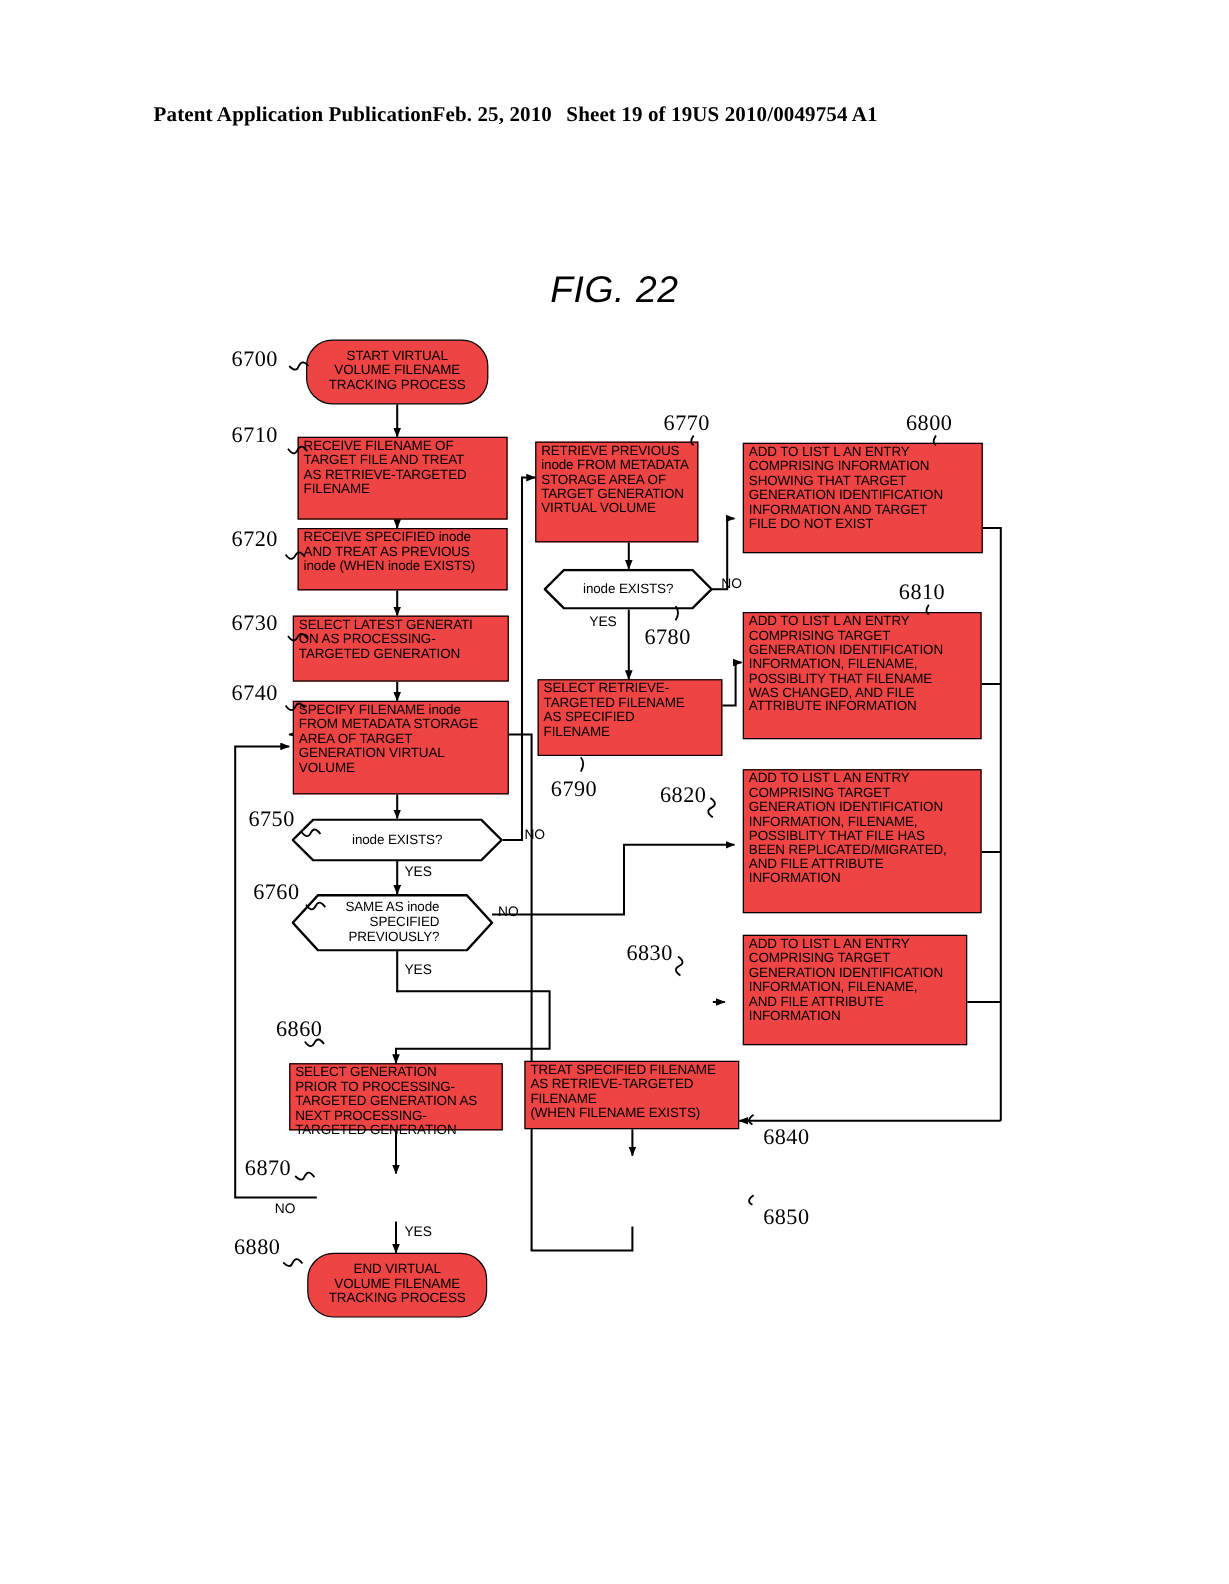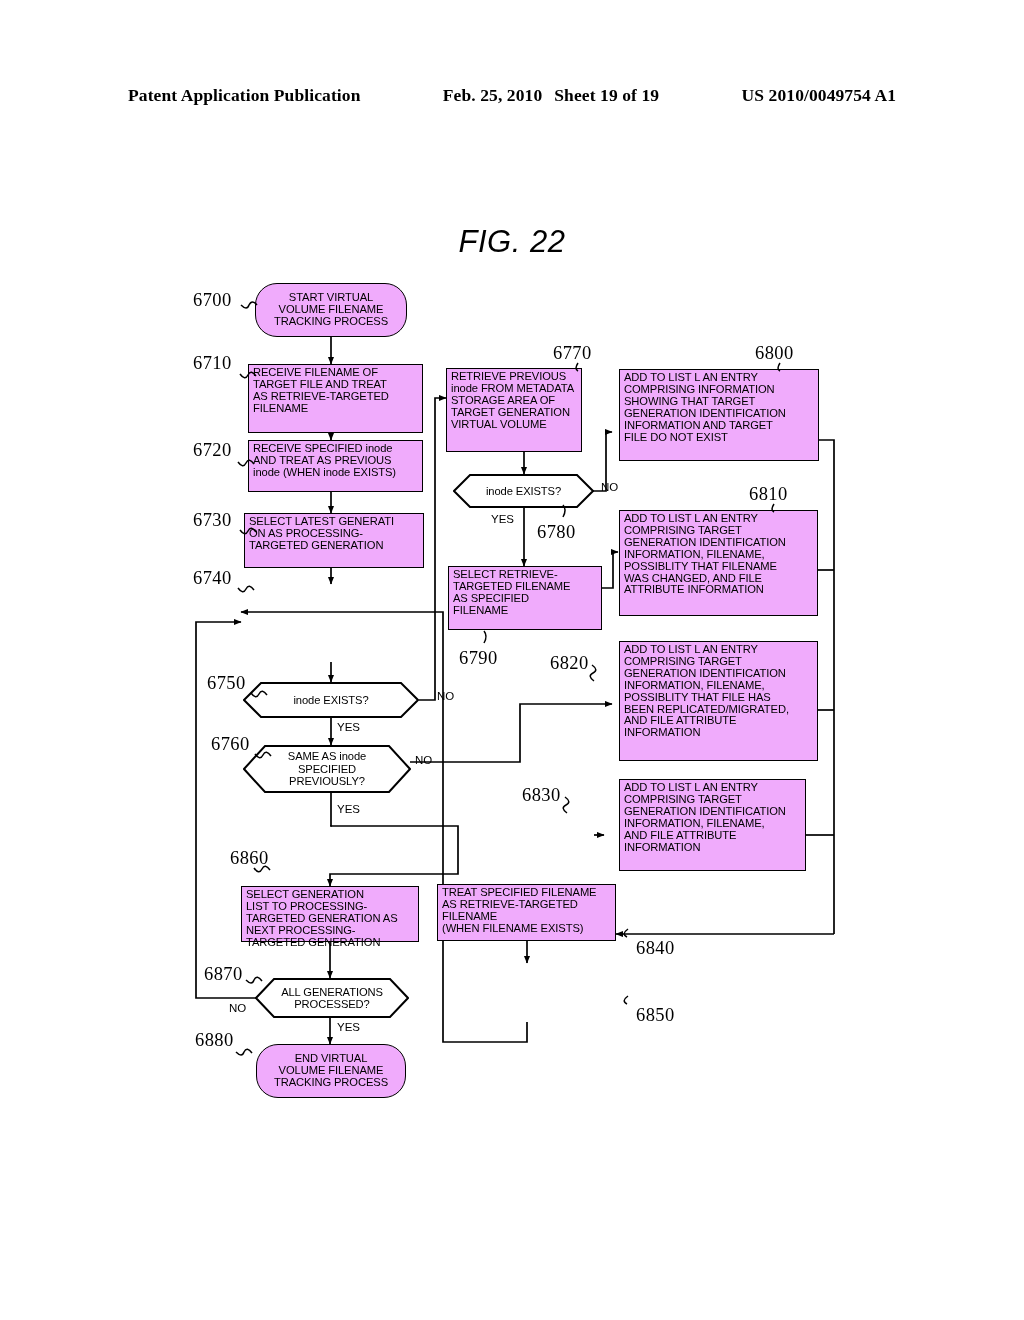--- a/index.html
+++ b/index.html
@@ -20,21 +20,20 @@
   #page-header {
     position: absolute;
     top: 85px;
     left: 128px;
     width: 768px;
     font-family: "Liberation Serif", serif;
     font-weight: bold;
     font-size: 17.5px;
     letter-spacing: 0.1px;
     display: flex;
-    justify-content: space-between;
     white-space: nowrap;
   }
   #page-header .h-mid { display:flex; gap: 12px; }
 
   
   #fig-title {
     position: absolute;
     top: 224px;
     left: 0;
     width: 1024px;
@@ -57,21 +56,21 @@
     position: absolute;
     left: 0; top: 0;
     width: 1024px; height: 1320px;
     pointer-events: none;
   }
 
   .node {
     position: absolute;
     box-sizing: border-box;
     border: 1.6px solid #000;
-    background: #f0abfc;
+    background: #ef4444;
     font-size: 11.2px;
     line-height: 11.9px;
     letter-spacing: -0.1px;
     padding: 2px 3px 2px 4px;
     white-space: pre-line;
     z-index: 3;
   }
   .node.term {
     border-radius: 22px;
     text-align: center;
@@ -207,29 +206,34 @@
 FILENAME</div>
 
   <div class="node" style="left:248px; top:440px; width:175px; height:52px;">RECEIVE SPECIFIED inode
 AND TREAT AS PREVIOUS
 inode (WHEN inode EXISTS)</div>
 
   <div class="node" style="left:244px; top:513px; width:180px; height:55px;">SELECT LATEST GENERATI
 ON AS PROCESSING-
 TARGETED GENERATION</div>
 
+  <div class="node" style="left:244px; top:584px; width:180px; height:78px;">SPECIFY FILENAME inode
+FROM METADATA STORAGE
+AREA OF TARGET
+GENERATION VIRTUAL
+VOLUME</div>
 
   <div class="node dec" style="left:243px; top:682px; width:176px; height:36px;">
     <svg class="hexwrap" viewBox="0 0 176 36" preserveAspectRatio="none">
       <polygon points="18,1 158,1 175,18 158,35 18,35 1,18" fill="#fff" stroke="#000" stroke-width="2" vector-effect="non-scaling-stroke"></polygon>
     </svg>
     <span class="hextext">inode EXISTS?</span>
   </div>
 
-  <div class="node dec" style="left:243px; top:745px; width:168px; height:48px;">
+  <div class="node dec" style="left:243px; top:745px; width:168px; height:48px;text-align:right;">
     <svg class="hexwrap" viewBox="0 0 168 48" preserveAspectRatio="none">
       <polygon points="22,1 146,1 167,24 146,47 22,47 1,24" fill="#fff" stroke="#000" stroke-width="2" vector-effect="non-scaling-stroke"></polygon>
     </svg>
     <span class="hextext">SAME AS inode
 SPECIFIED
 PREVIOUSLY?</span>
   </div>
 
   <div class="node" style="left:446px; top:368px; width:136px; height:84px;">RETRIEVE PREVIOUS
 inode FROM METADATA
@@ -280,32 +284,25 @@
 AND FILE ATTRIBUTE
 INFORMATION</div>
 
   <div class="node" style="left:437px; top:884px; width:179px; height:57px;">TREAT SPECIFIED FILENAME
 AS RETRIEVE-TARGETED
 FILENAME
 (WHEN FILENAME EXISTS)</div>
 
 
   <div class="node" style="left:241px; top:886px; width:178px; height:56px;">SELECT GENERATION
-LIST TO PROCESSING-
+PRIOR TO PROCESSING-
 TARGETED GENERATION AS
 NEXT PROCESSING-
 TARGETED GENERATION</div>
 
-  <div class="node dec" style="left:255px; top:978px; width:154px; height:40px;">
-    <svg class="hexwrap" viewBox="0 0 154 40" preserveAspectRatio="none">
-      <polygon points="19,1 135,1 153,20 135,39 19,39 1,20" fill="#fff" stroke="#000" stroke-width="2" vector-effect="non-scaling-stroke"></polygon>
-    </svg>
-    <span class="hextext">ALL GENERATIONS
-PROCESSED?</span>
-  </div>
 
   <div class="node term" style="left:256px; top:1044px; width:150px; height:54px;">END VIRTUAL
 VOLUME FILENAME
 TRACKING PROCESS</div>
 
   <div class="ref" style="left:193px; top:290px;">6700</div>
   <div class="ref" style="left:193px; top:353px;">6710</div>
   <div class="ref" style="left:193px; top:440px;">6720</div>
   <div class="ref" style="left:193px; top:510px;">6730</div>
   <div class="ref" style="left:193px; top:568px;">6740</div>

